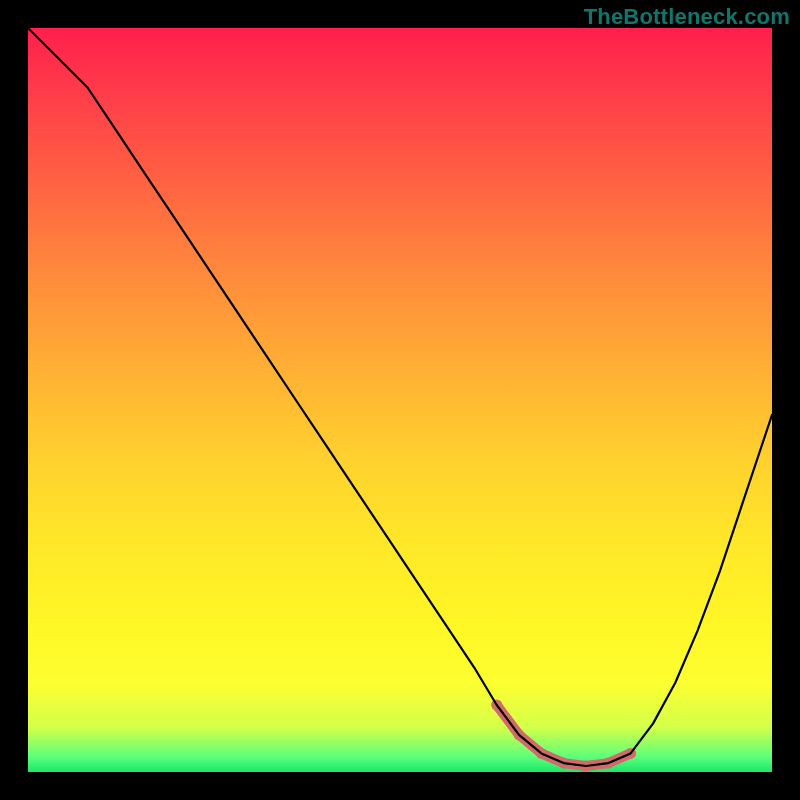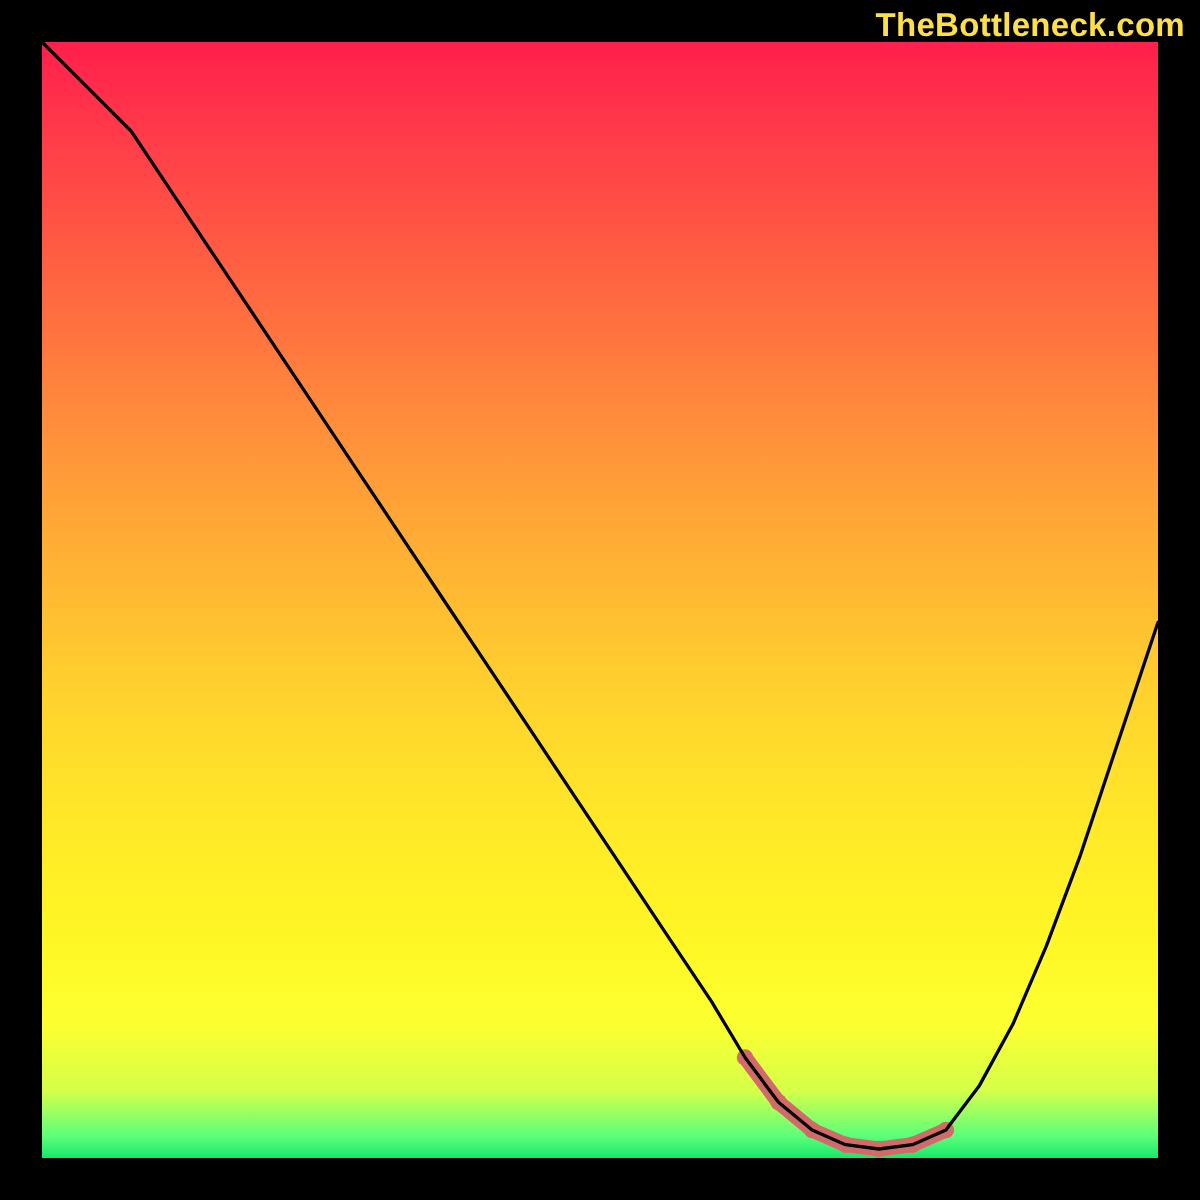--- a/index.html
+++ b/index.html
@@ -10,21 +10,21 @@
     height: 800px;
     background: #000;
   }
   .watermark {
     position: absolute;
     top: 4px;
     right: 10px;
     font-family: Arial, Helvetica, sans-serif;
     font-size: 22px;
     font-weight: bold;
-    color: #fde047;
+    color: #0f766e;
     letter-spacing: 0.2px;
   }
   .plot-area {
     position: absolute;
     left: 28px;
     top: 28px;
     width: 744px;
     height: 744px;
     
     background: linear-gradient(

